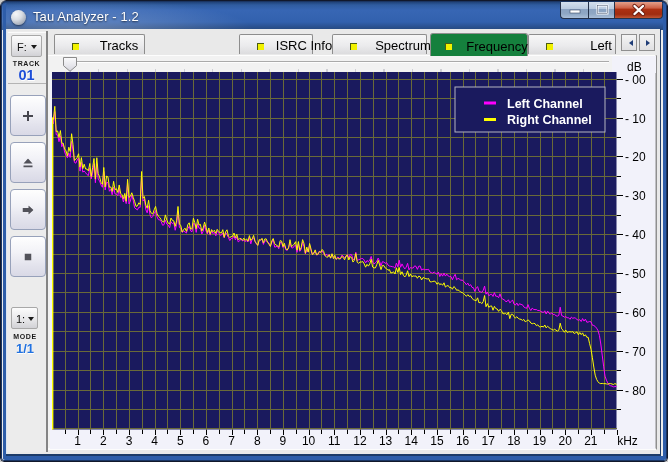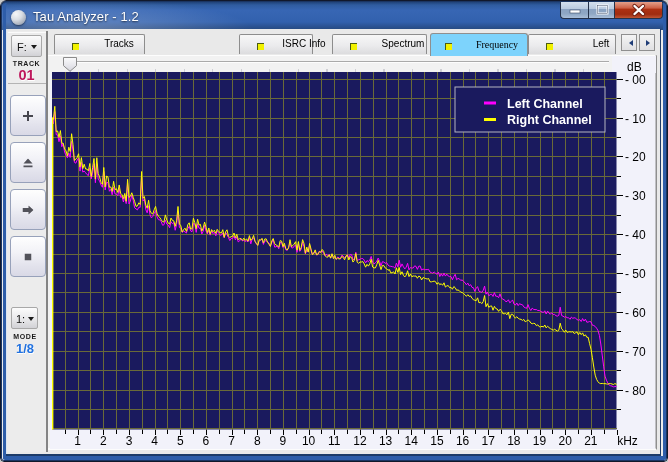--- a/index.html
+++ b/index.html
@@ -53,42 +53,42 @@
   background:linear-gradient(180deg,#fcfcfc,#e8e8ea 55%,#d2d2d6);
   font-size:11px; color:#111; }
 .combo .arr { position:absolute; width:0; height:0; border:3.5px solid transparent;
   border-top:4.5px solid #1a1a1a; }
 #comboF { left:4px; top:4px; width:31px; height:22px; }
 #comboF .lab { position:absolute; left:5px; top:5px; }
 #comboF .arr { right:4px; top:9px; }
 #trk { position:absolute; left:0; top:29px; width:39px; text-align:center;
   font-size:7px; font-weight:700; letter-spacing:.6px; color:#1a1a1a; }
 #trknum { position:absolute; left:0; top:36px; width:39px; text-align:center;
-  font-size:14.5px; font-weight:700; color:#be185d; text-shadow:0.5px 0.5px 0 #ffffff; }
+  font-size:14.5px; font-weight:700; color:#1d4ed8; text-shadow:0.5px 0.5px 0 #ffffff; }
 .sbtn { position:absolute; left:3px; width:36px; height:41px; border:1px solid #97a1ba; border-radius:4px;
   background:linear-gradient(180deg,#fefefe 0%,#f2f2f7 40%,#e2e2ec 75%,#d9d9e6 100%); }
 .sbtn svg { position:absolute; left:50%; top:50%; transform:translate(-50%,-50%); }
 #comboM { left:4px; top:276px; width:27px; height:22px; }
 #comboM .lab { position:absolute; left:4px; top:5px; }
 #comboM .arr { right:3px; top:9px; }
 #mode { position:absolute; left:0; top:302px; width:36px; text-align:center;
   font-size:7px; font-weight:700; letter-spacing:.6px; color:#1a1a1a; }
 #modenum { position:absolute; left:0; top:310px; width:36px; text-align:center;
   font-size:13px; font-weight:700; color:#2272e0; text-shadow:0.5px 0.5px 0 #ffffff; }
 
 #tabs { position:absolute; left:49px; top:33px; width:607px; height:22px; }
 .tab { position:absolute; top:1px; height:20px; background:linear-gradient(180deg,#f7f7f7,#ebebed 55%,#dcdcde);
   border:1px solid #8d8d8d; border-bottom:none; border-radius:2px 2px 0 0; }
-.tab.active { top:0; height:23px; background:#7dd3fc; z-index:3;
-  border-radius:3px 3px 0 0; border-color:#8f8f8f;font-family:Liberation Serif, serif; }
+.tab.active { top:0; height:23px; background:#15803d; z-index:3;
+  border-radius:3px 3px 0 0; border-color:#8f8f8f; }
 .ticon { position:absolute; width:7px; height:7px; top:8px;
   border-top:1.5px solid #4c5c14; border-left:1.5px solid #4c5c14; background:#f2f200; }
 .tab.active .ticon { top:9px; }
 .tab.active .tlab { top:4px; }
-.tlab { position:absolute; top:3px; width:100px; text-align:center; font-size:10px; color:#000; white-space:nowrap; }
+.tlab { position:absolute; top:3px; width:100px; text-align:center; font-size:13px; color:#000; white-space:nowrap; }
 .tab.active .tlab { top:5px; }
 .scrollbtn { position:absolute; top:1px; width:16px; height:17px; border:1px solid #8f8f8f;
   background:linear-gradient(180deg,#f4f4f4,#e0e0e2); }
 .scrollbtn .tri { position:absolute; top:5px; width:0; height:0; border:3px solid transparent; }
 
 #page { position:absolute; left:48px; top:54.5px; width:609px; height:395.5px; background:#f2f2f2;
   border-right:2px solid #8f8f8f; border-bottom:2px solid #fcfcfc; border-top:1px solid #fdfdfd; }
 
 #groove { position:absolute; left:66px; top:60.5px; width:543px; height:2px;
   background:#aaaaaa; border-bottom:1px solid #fdfdfd; }
@@ -137,21 +137,21 @@
     <div class="sbtn" style="top:205px">
       <svg width="7" height="7">
           <rect width="7" height="7" fill="#52525a"></rect>
         </svg>
     </div>
     <div class="combo" id="comboM">
         <span class="lab">1:</span>
         <span class="arr"></span>
       </div>
     <div id="mode">MODE</div>
-    <div id="modenum">1/8</div>
+    <div id="modenum">1/1</div>
   </div>
   <div id="tabs">
     <div class="tab" style="left:4.5px;width:91.5px">
         <div class="ticon" style="left:17px"></div>
         <div class="tlab" style="left:14.5px">Tracks</div>
       </div>
     <div class="tab" style="left:189.5px;width:74px">
         <div class="ticon" style="left:17px"></div>
         <div class="tlab" style="left:14.5px">ISRC Info</div>
       </div>

